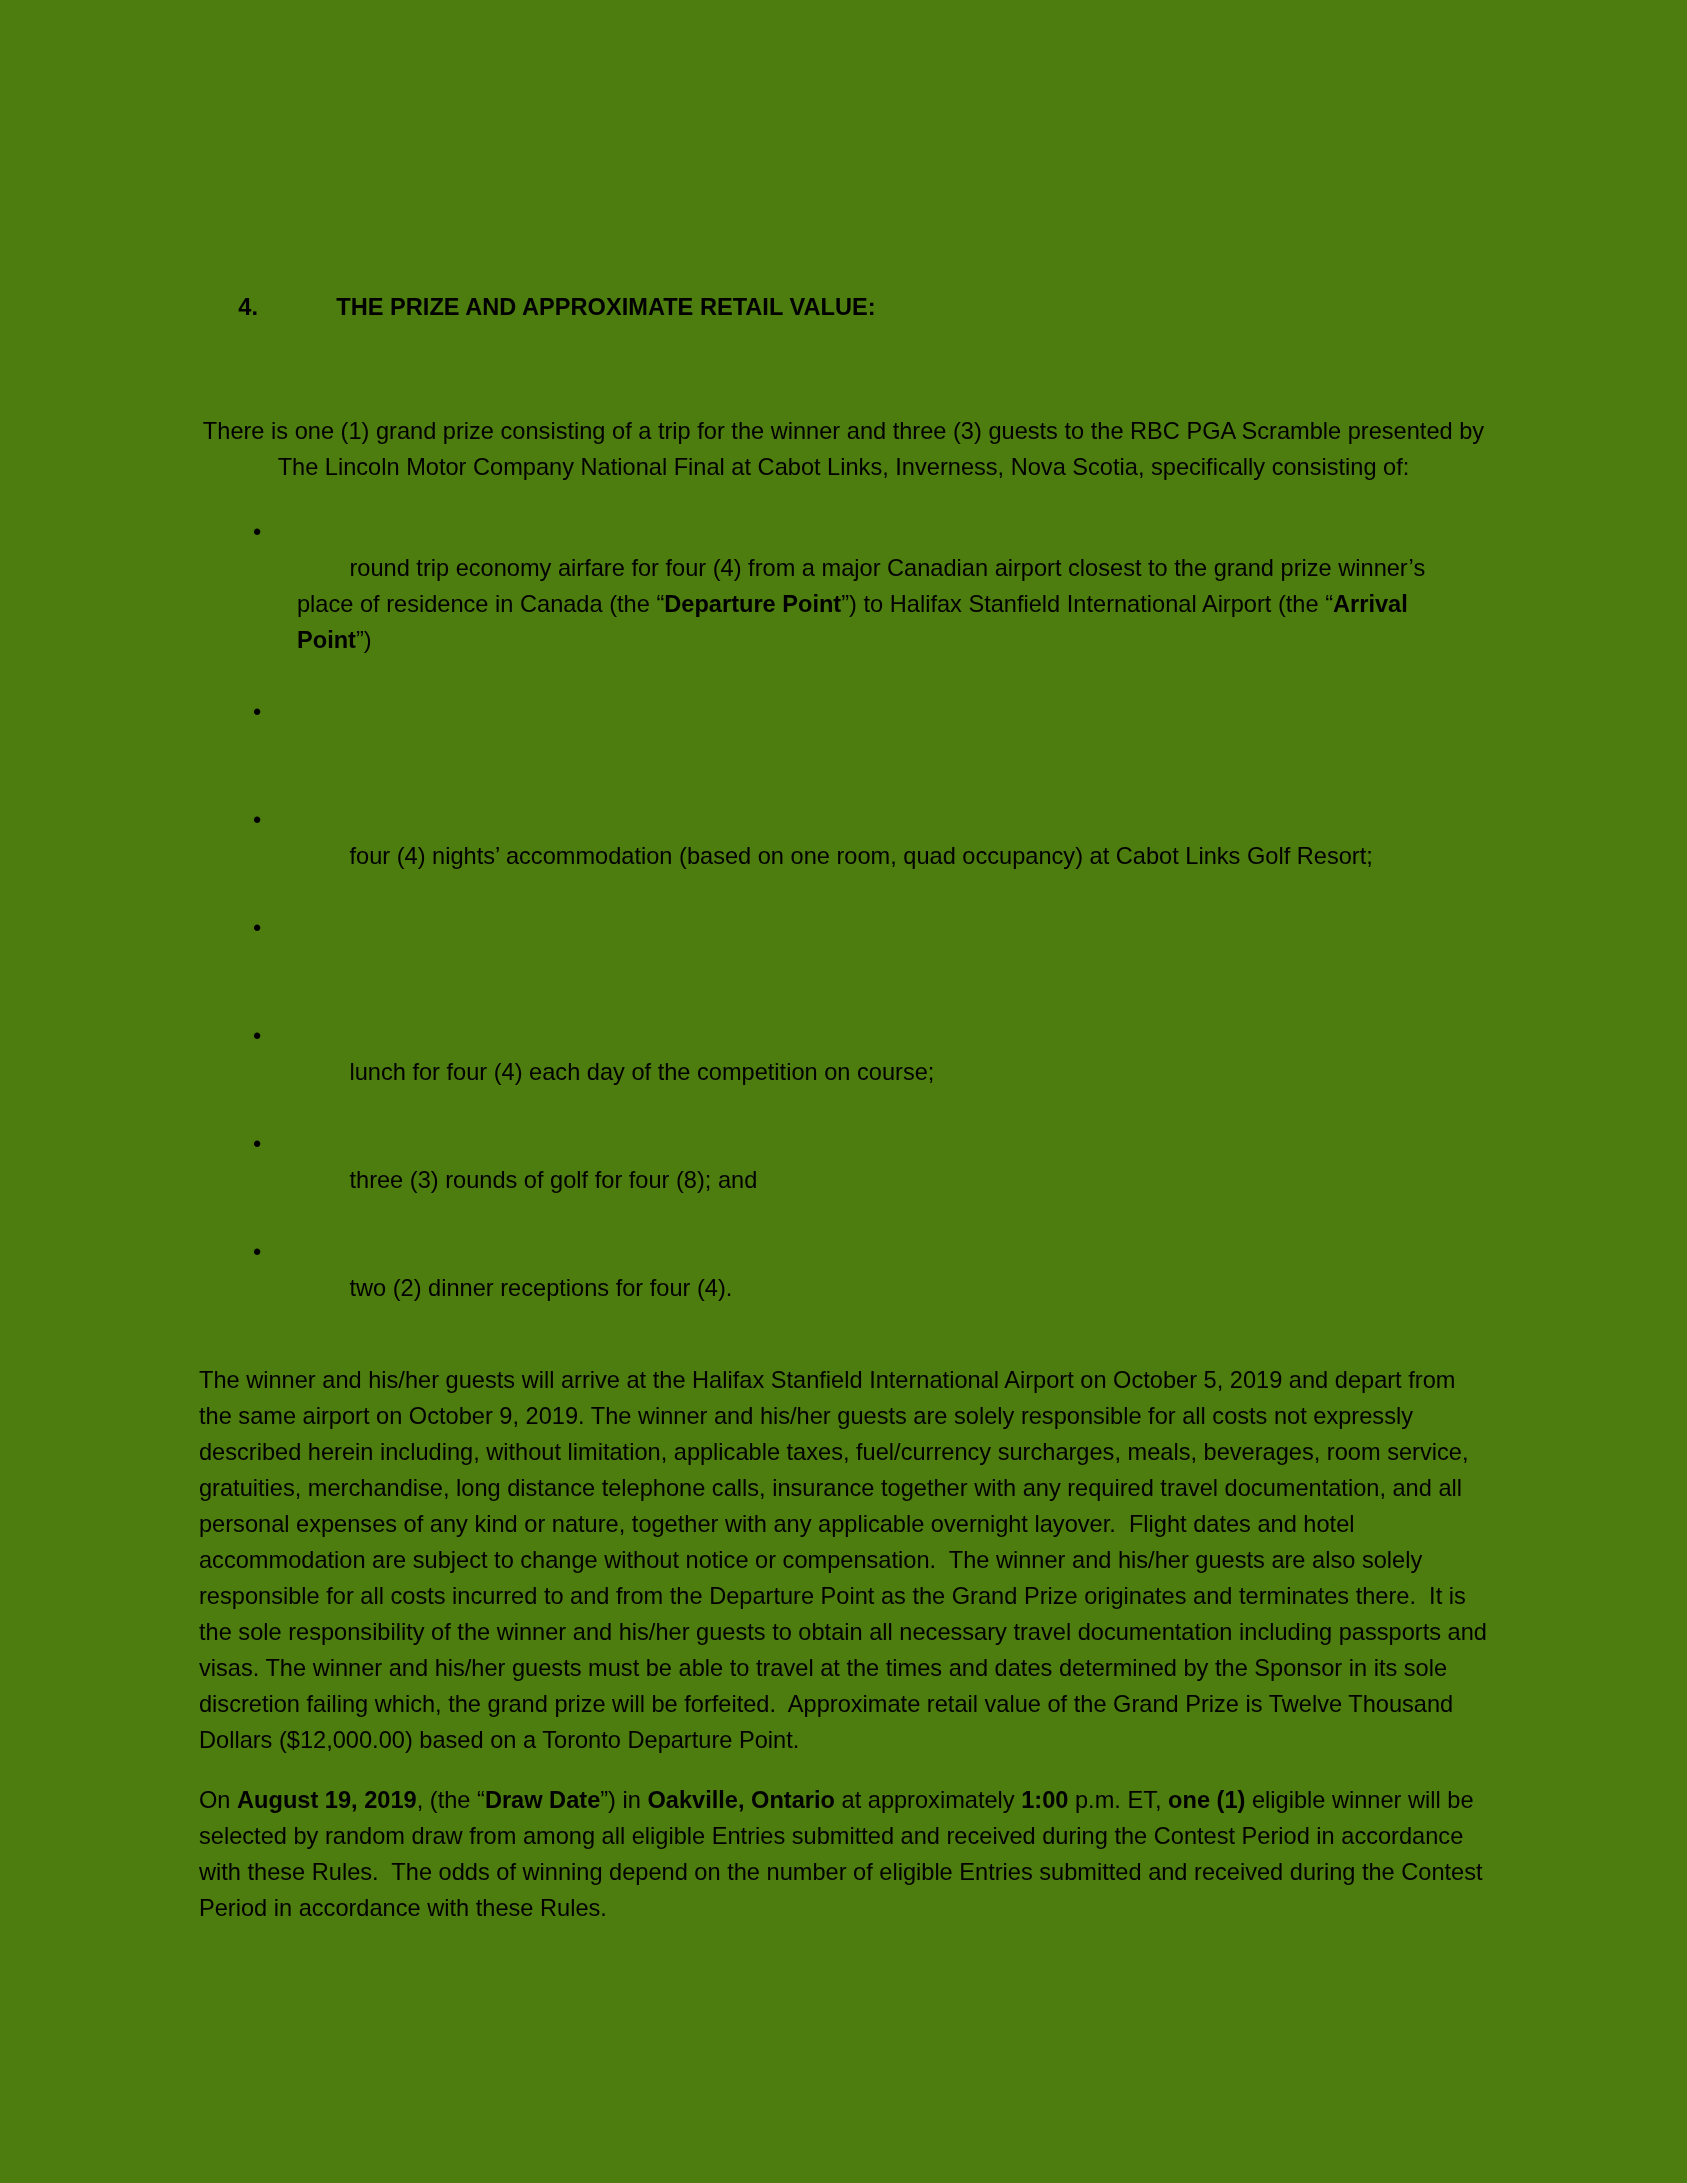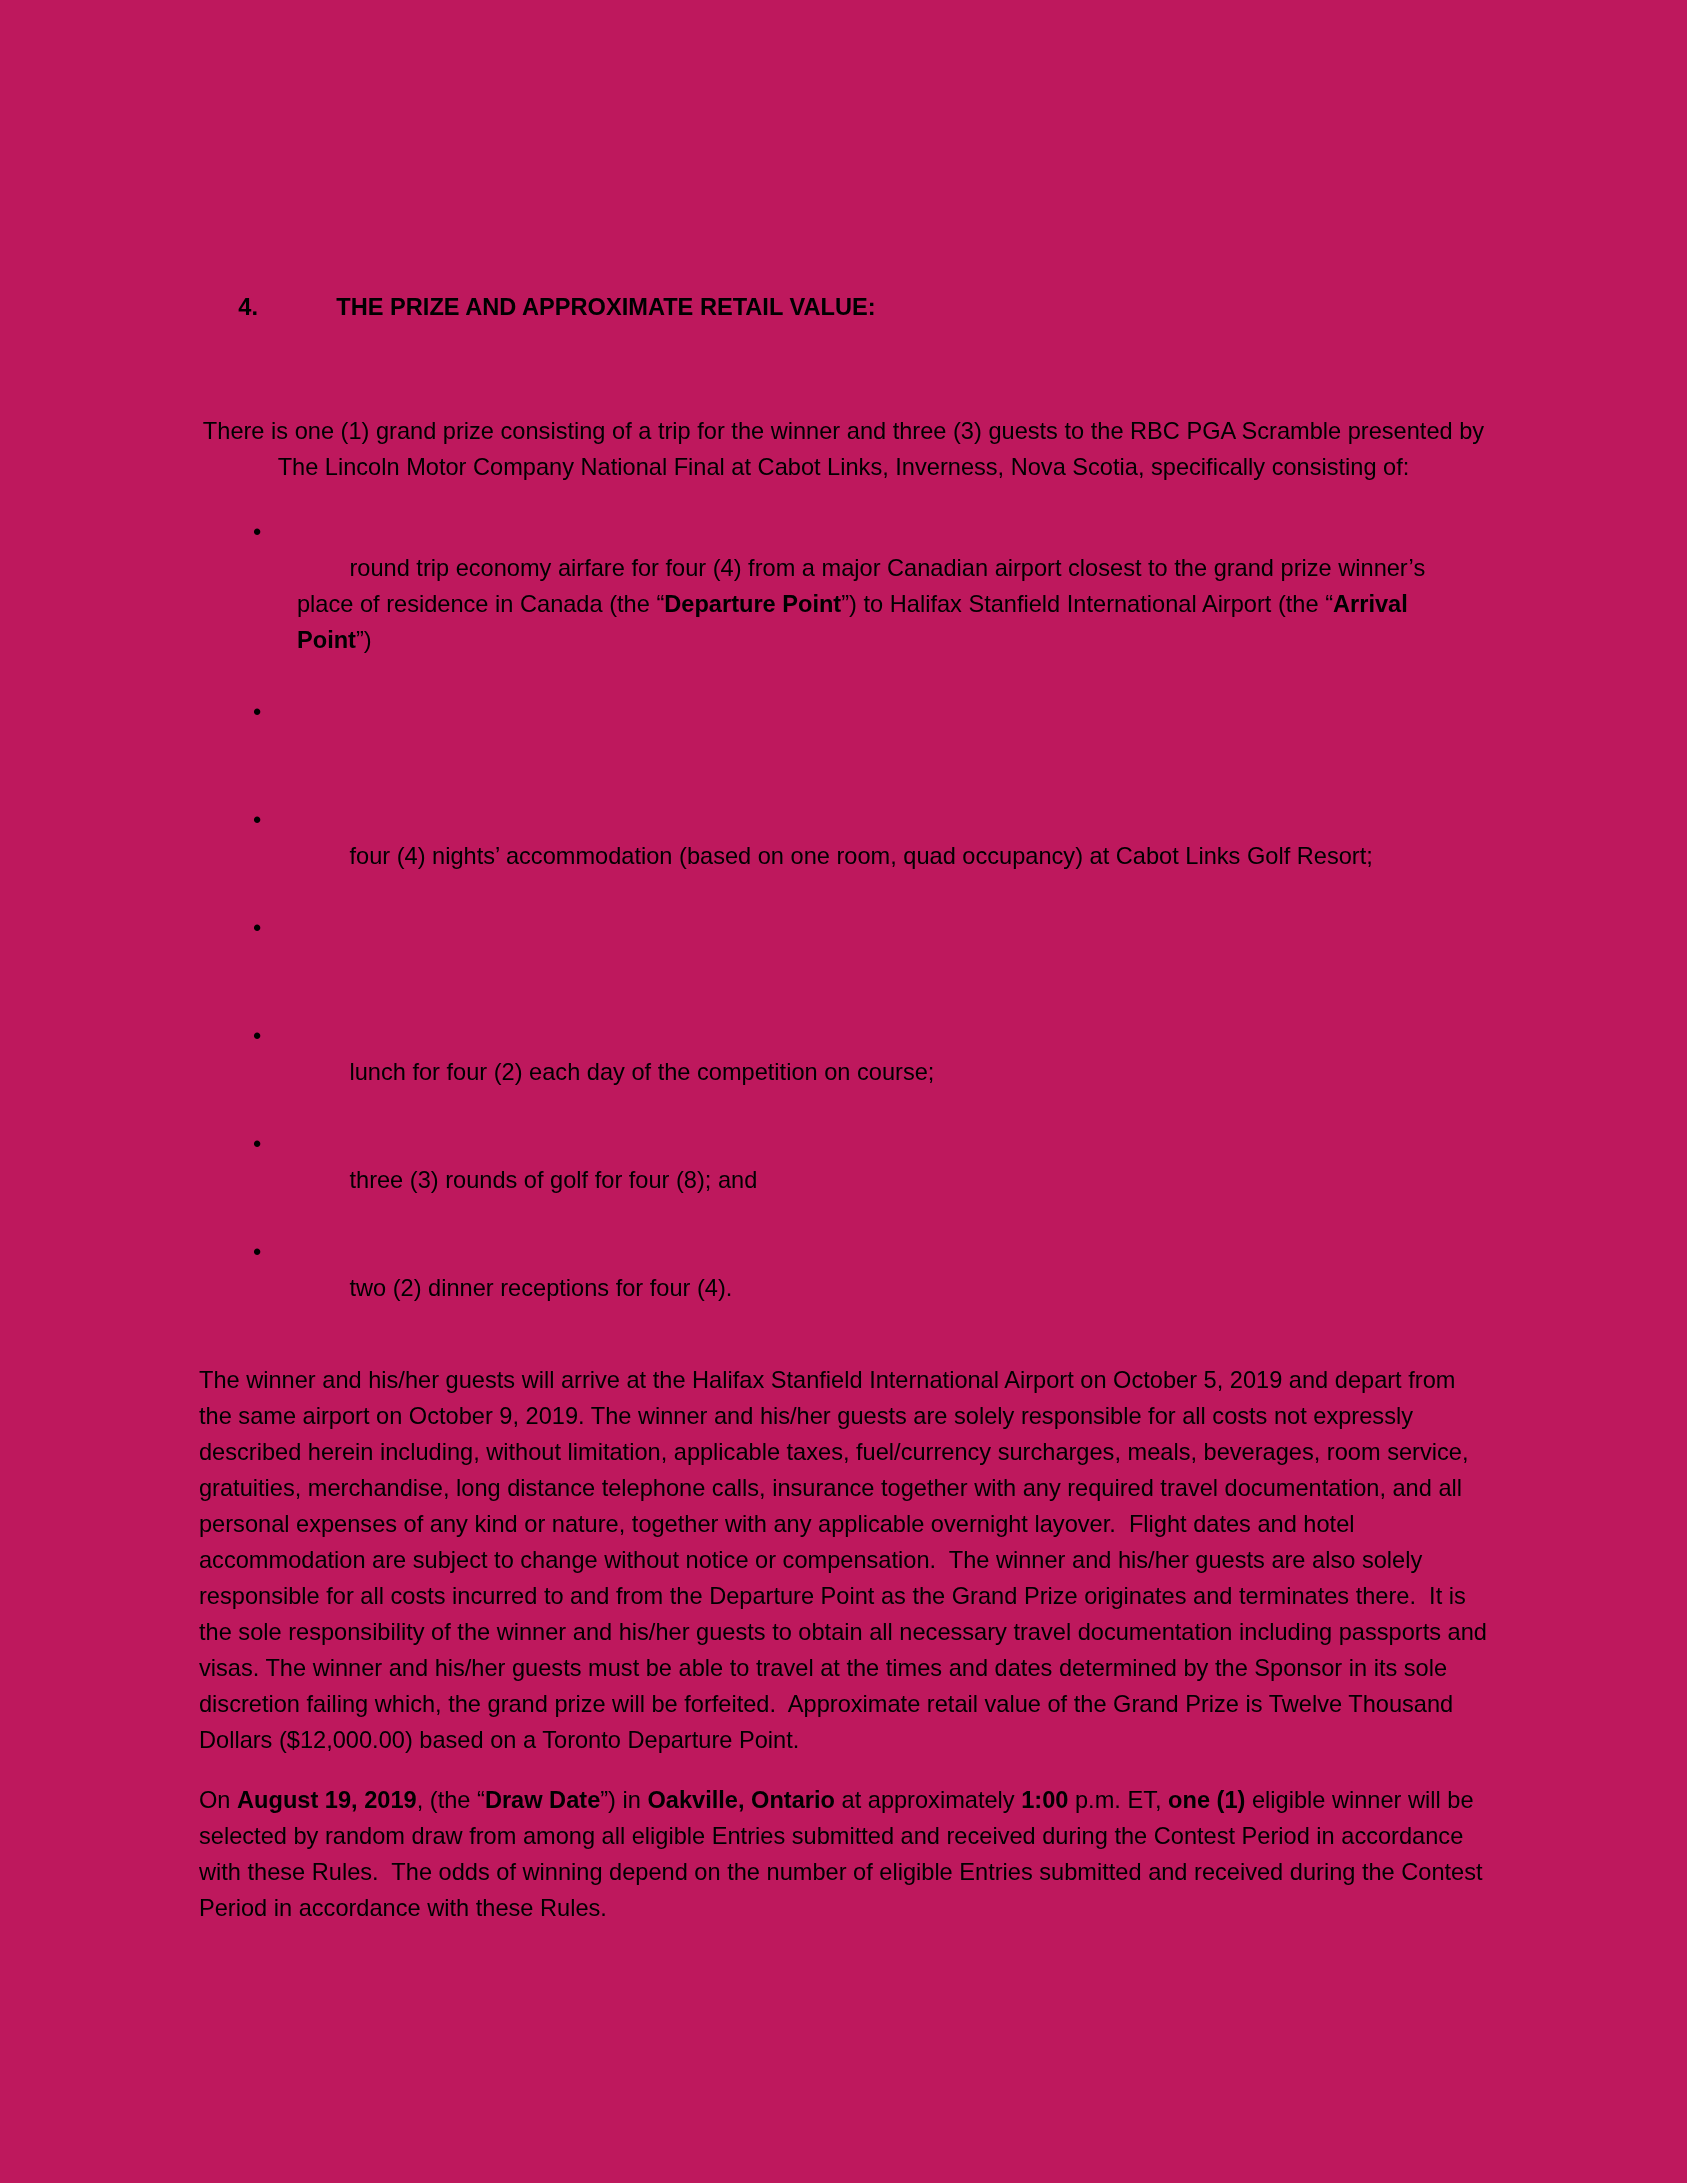--- a/index.html
+++ b/index.html
@@ -10,21 +10,21 @@
   body {
     width: 1687px;
     height: 2183px;
     overflow: hidden;
     font-family: "Liberation Sans", sans-serif;
     color: #000000;
   }
   .page {
     width: 1687px;
     height: 2183px;
-    background: #be185d;
+    background: #4d7c0f;
     box-sizing: border-box;
     padding: 253px 199px 0 199px;
   }
   .doc {
     width: 1289px;
     font-size: 23.6px;
     line-height: 36px;
   }
   .heading {
     font-weight: bold;
@@ -79,21 +79,21 @@
       <div class="bullet-item">
         <span class="bullet-glyph">•</span>
       </div>
       <div class="bullet-item">
         <span class="bullet-glyph">•</span><span><span>four (4) nights’ accommodation (based on one room, quad occupancy) at Cabot Links Golf Resort;</span></span>
       </div>
       <div class="bullet-item">
         <span class="bullet-glyph">•</span>
       </div>
       <div class="bullet-item">
-        <span class="bullet-glyph">•</span><span><span>lunch for four (2) each day of the competition on course;</span></span>
+        <span class="bullet-glyph">•</span><span><span>lunch for four (4) each day of the competition on course;</span></span>
       </div>
       <div class="bullet-item">
         <span class="bullet-glyph">•</span><span><span>three (3) rounds of golf for four (8); and</span></span>
       </div>
       <div class="bullet-item">
         <span class="bullet-glyph">•</span><span><span>two (2) dinner receptions for four (4).</span></span>
       </div>
     </div>
 
     <p class="para mt-para">The winner and his/her guests will arrive at the Halifax Stanfield International Airport on October 5, 2019 and depart from the same airport on October 9, 2019. The winner and his/her guests are solely responsible for all costs not expressly described herein including, without limitation, applicable taxes, fuel/currency surcharges, meals, beverages, room service, gratuities, merchandise, long distance telephone calls, insurance together with any required travel documentation, and all personal expenses of any kind or nature, together with any applicable overnight layover.  Flight dates and hotel accommodation are subject to change without notice or compensation.  The winner and his/her guests are also solely responsible for all costs incurred to and from the Departure Point as the Grand Prize originates and terminates there.  It is the sole responsibility of the winner and his/her guests to obtain all necessary travel documentation including passports and visas. The winner and his/her guests must be able to travel at the times and dates determined by the Sponsor in its sole discretion failing which, the grand prize will be forfeited.  Approximate retail value of the Grand Prize is Twelve Thousand Dollars ($12,000.00) based on a Toronto Departure Point.</p>

